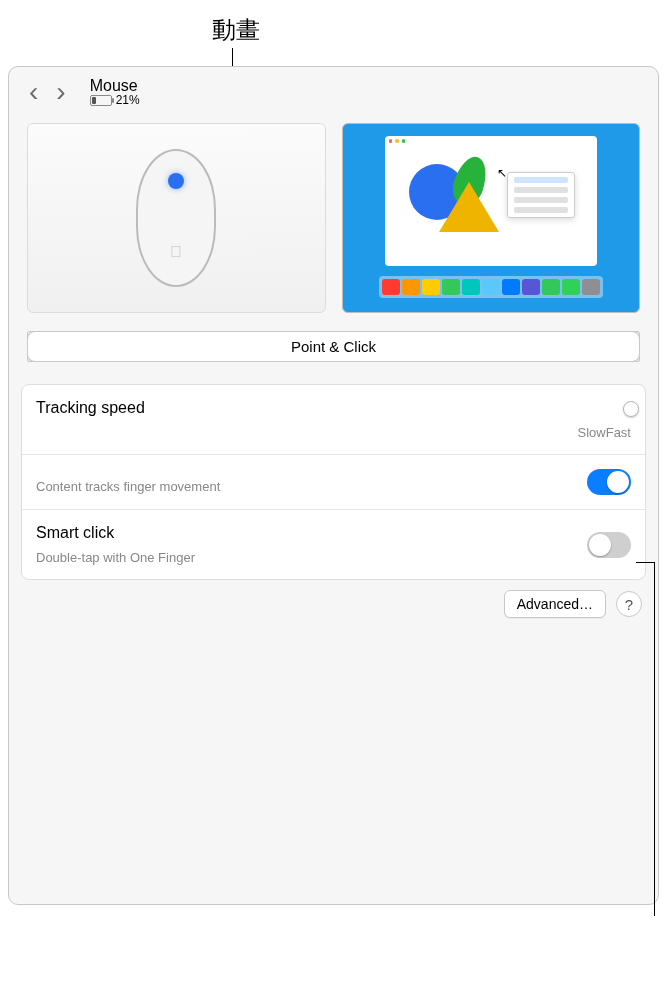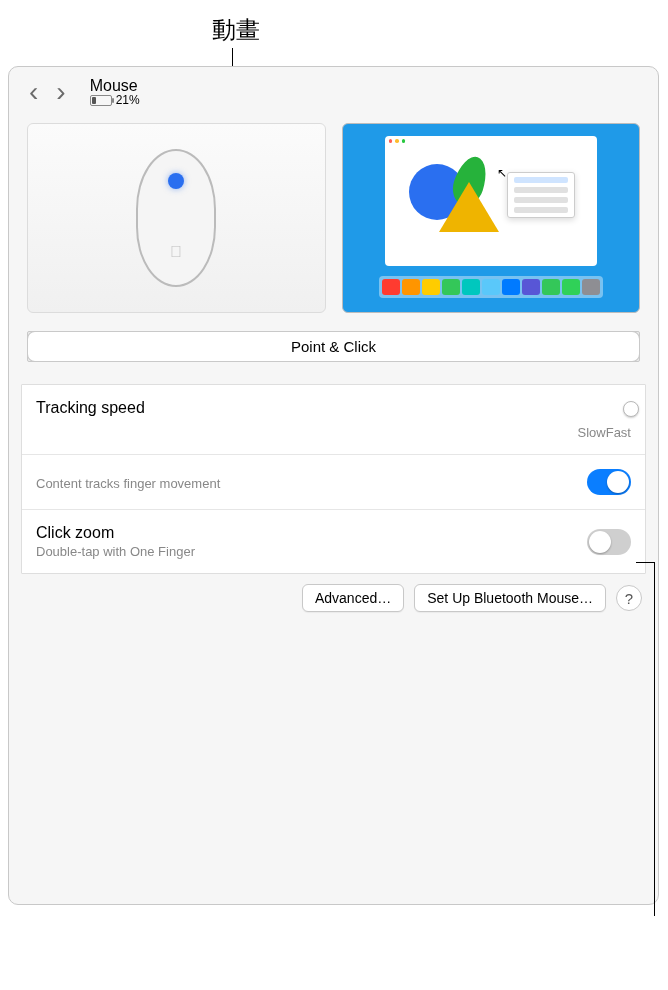--- a/index.html
+++ b/index.html
@@ -232,34 +232,34 @@
   background: #fff;
   font-weight: 400;
   box-shadow: 0 0 0 1px #c9c9c9;
   border-radius: 7px;
 }
 
 
 .settings {
   margin: 22px 12px 0;
   border: 1px solid #dedede;
-  border-radius: 1px;
+  border-radius: 8px;
   background: #fff;
 }
 .row {
   display: flex;
   align-items: center;
   padding: 14px 14px;
   border-bottom: 1px solid #e6e6e6;
   gap: 12px;
 }
 .row:last-child { border-bottom: none; }
 .row .label-block { flex: 0 0 auto; }
 .row .label { font-size: 16px; }
-.row .sublabel { font-size: 13px; color: #888; margin-top: 2px; }
+.row .sublabel { font-size: 13px; color: #888; margin-top: 8px; }
 
 .slider-col {
   flex: 1;
   display: flex;
   flex-direction: column;
   align-items: flex-end;
 }
 .slider-track-wrap {
   position: relative;
   height: 22px;
@@ -465,32 +465,31 @@
       <div class="label-block">
         <div class="sublabel">Content tracks finger movement</div>
       </div>
       <div class="spacer-flex"></div>
       <div class="toggle on"></div>
     </div>
 
 
     <div class="row">
       <div class="label-block">
-        <div class="label">Click zoom</div>
+        <div class="label">Smart click</div>
         <div class="sublabel">Double-tap with One Finger</div>
       </div>
       <div class="spacer-flex"></div>
       <div class="toggle off"></div>
     </div>
 
   </div>
 
   <div class="footer">
     <div class="btn">Advanced…</div>
-    <div class="btn">Set Up Bluetooth Mouse…</div>
     <div class="help-btn">?</div>
   </div>
 
 </div>
 
 <div class="callout-line-h"></div>
 <div class="callout-line-v"></div>
 
 <div class="bottom-annotation">
   <br>

